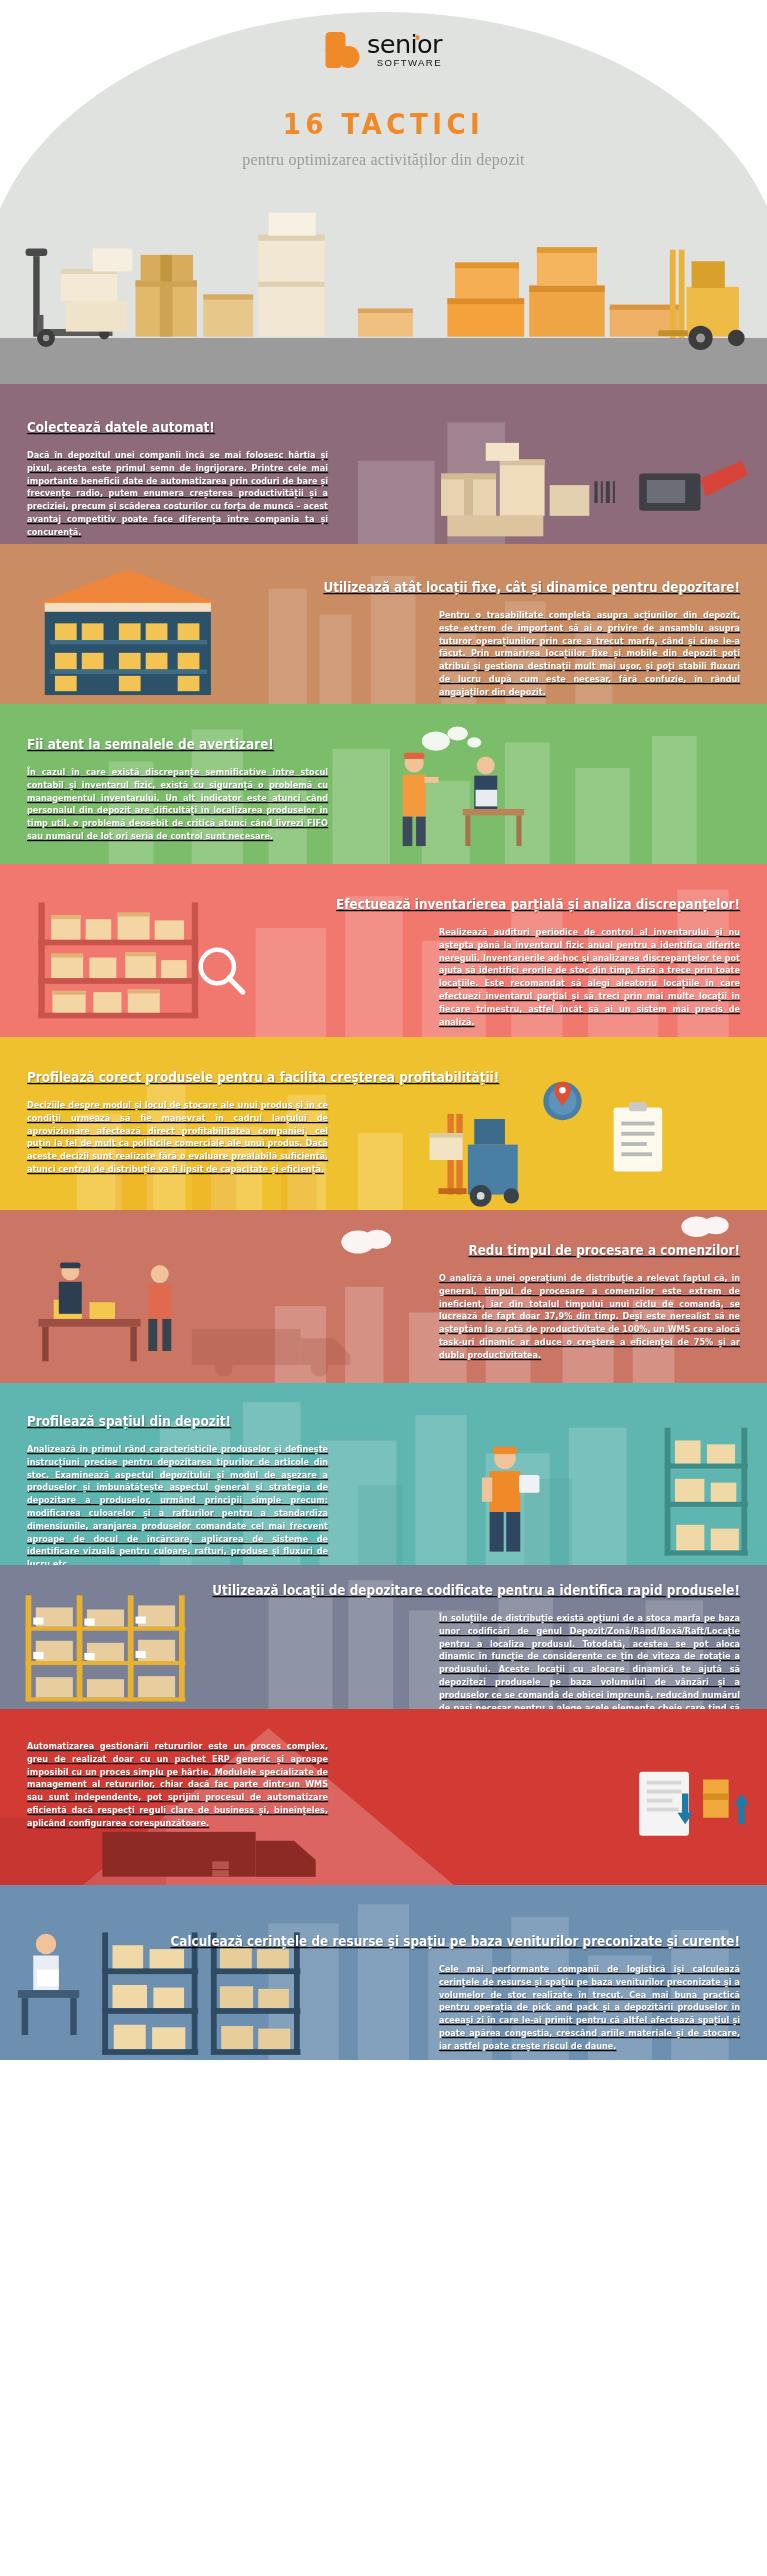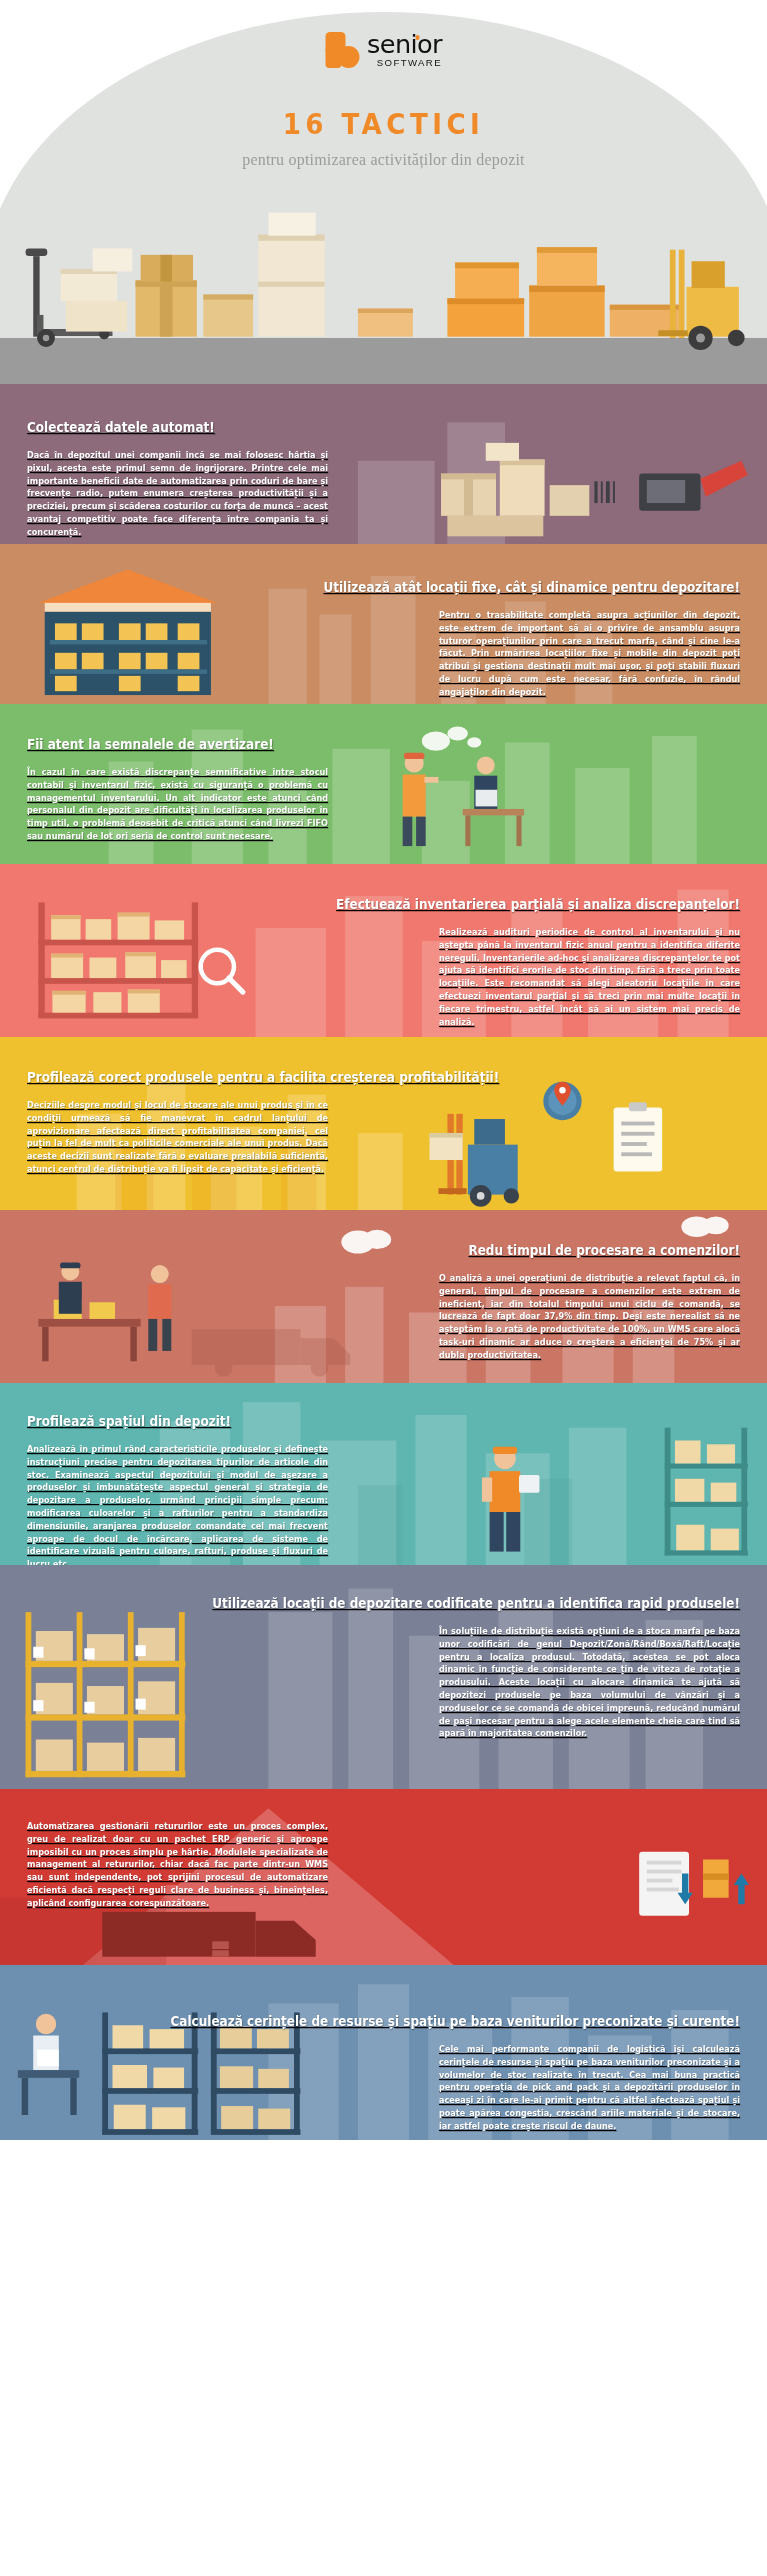--- a/index.html
+++ b/index.html
@@ -86,21 +86,21 @@
   .sec.right p { margin-left:auto; }
 
   
   .s1  { background:#8d6b7b; height:160px; padding-top:36px; }
   .s2  { background:#c98c63; height:160px; padding-top:36px; }
   .s3  { background:#7cbd6b; height:160px; padding-top:33px; }
   .s4  { background:#f0786e; height:173px; padding-top:33px; }
   .s5  { background:#f0c12e; height:173px; padding-top:33px; }
   .s6  { background:#cb7564; height:173px; padding-top:33px; }
   .s7  { background:#5fb5b0; height:182px; padding-top:31px; }
-  .s8  { background:#7a8096; height:224px; padding-top:31px; }
+  .s8  { background:#7a8096; height:144px; padding-top:18px; }
   .s9  { background:#d23a34; height:176px; padding-top:31px; }
   .s10 { background:#6d8fb0; height:175px; padding-top:49px; }
 
   .s5 p, .s5 h2 { color:#ffffff; }
 
   svg { display:block; }
 </style>
 </head>
 <body>
 

